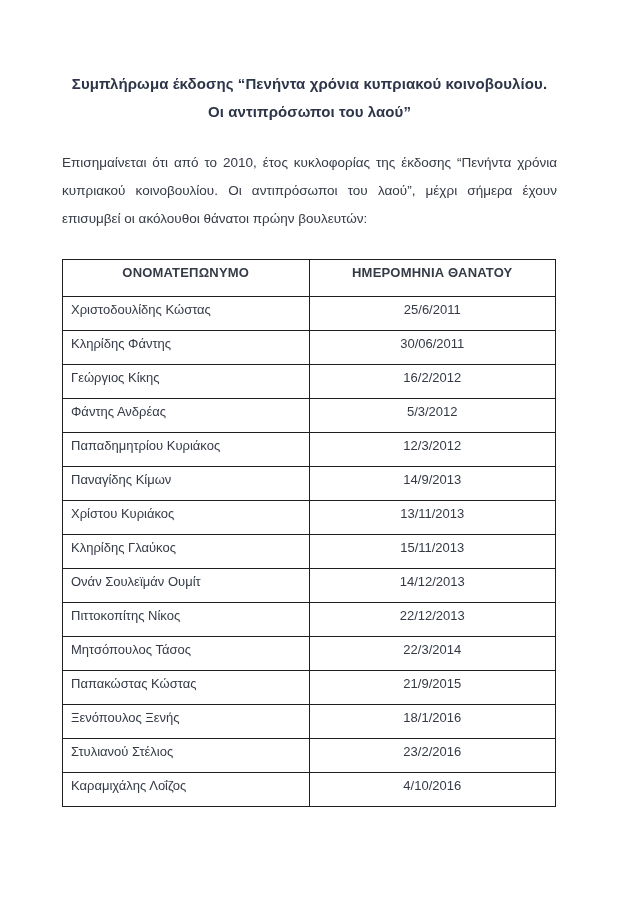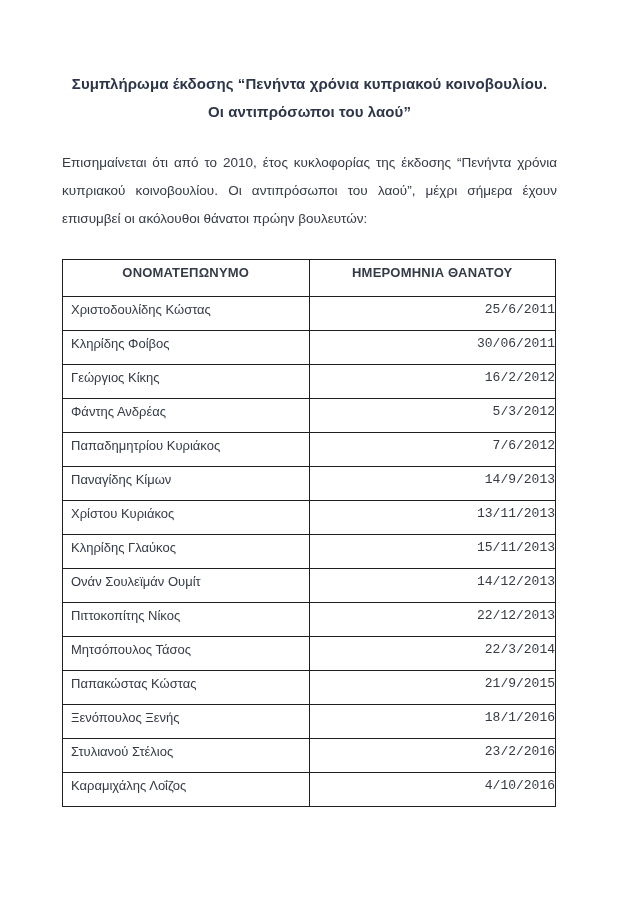--- a/index.html
+++ b/index.html
@@ -58,22 +58,21 @@
   table.deaths td {
     height: 34px;
     padding-top: 5px;
   }
   td.name-cell {
     padding-left: 8px;
     text-align: left;
     margin-top: 24px;
   }
   td.date-cell {
-    text-align: right;
-    font-family: Liberation Mono, monospace;
+    text-align: center;
   }
 </style>
 </head>
 <body>
 
 <div class="page">
   <div class="content">
 
     <div class="doc-title">Συμπλήρωμα έκδοσης “Πενήντα χρόνια κυπριακού κοινοβουλίου. Οι αντιπρόσωποι του λαού”</div>
 
@@ -85,34 +84,34 @@
           <th>ΟΝΟΜΑΤΕΠΩΝΥΜΟ</th>
           <th>ΗΜΕΡΟΜΗΝΙΑ ΘΑΝΑΤΟΥ</th>
         </tr>
       </thead>
       <tbody id="deaths-tbody">
           <tr>
             <td class="name-cell">Χριστοδουλίδης Κώστας</td>
             <td class="date-cell">25/6/2011</td>
           </tr>
           <tr>
-            <td class="name-cell">Κληρίδης Φοίβος</td>
+            <td class="name-cell">Κληρίδης Φάντης</td>
             <td class="date-cell">30/06/2011</td>
           </tr>
           <tr>
             <td class="name-cell">Γεώργιος Κίκης</td>
             <td class="date-cell">16/2/2012</td>
           </tr>
           <tr>
             <td class="name-cell">Φάντης Ανδρέας</td>
             <td class="date-cell">5/3/2012</td>
           </tr>
           <tr>
             <td class="name-cell">Παπαδημητρίου Κυριάκος</td>
-            <td class="date-cell">7/6/2012</td>
+            <td class="date-cell">12/3/2012</td>
           </tr>
           <tr>
             <td class="name-cell">Παναγίδης Κίμων</td>
             <td class="date-cell">14/9/2013</td>
           </tr>
           <tr>
             <td class="name-cell">Χρίστου Κυριάκος</td>
             <td class="date-cell">13/11/2013</td>
           </tr>
           <tr>

